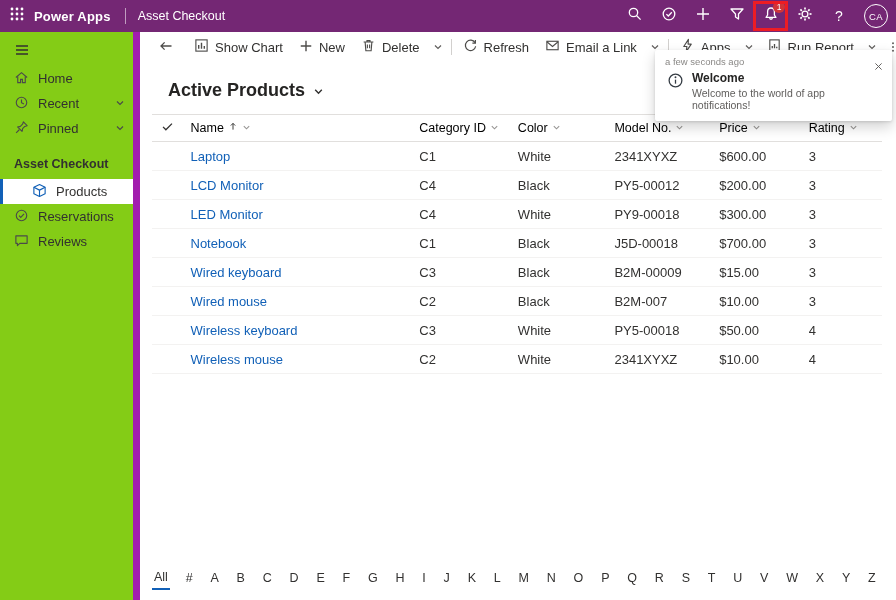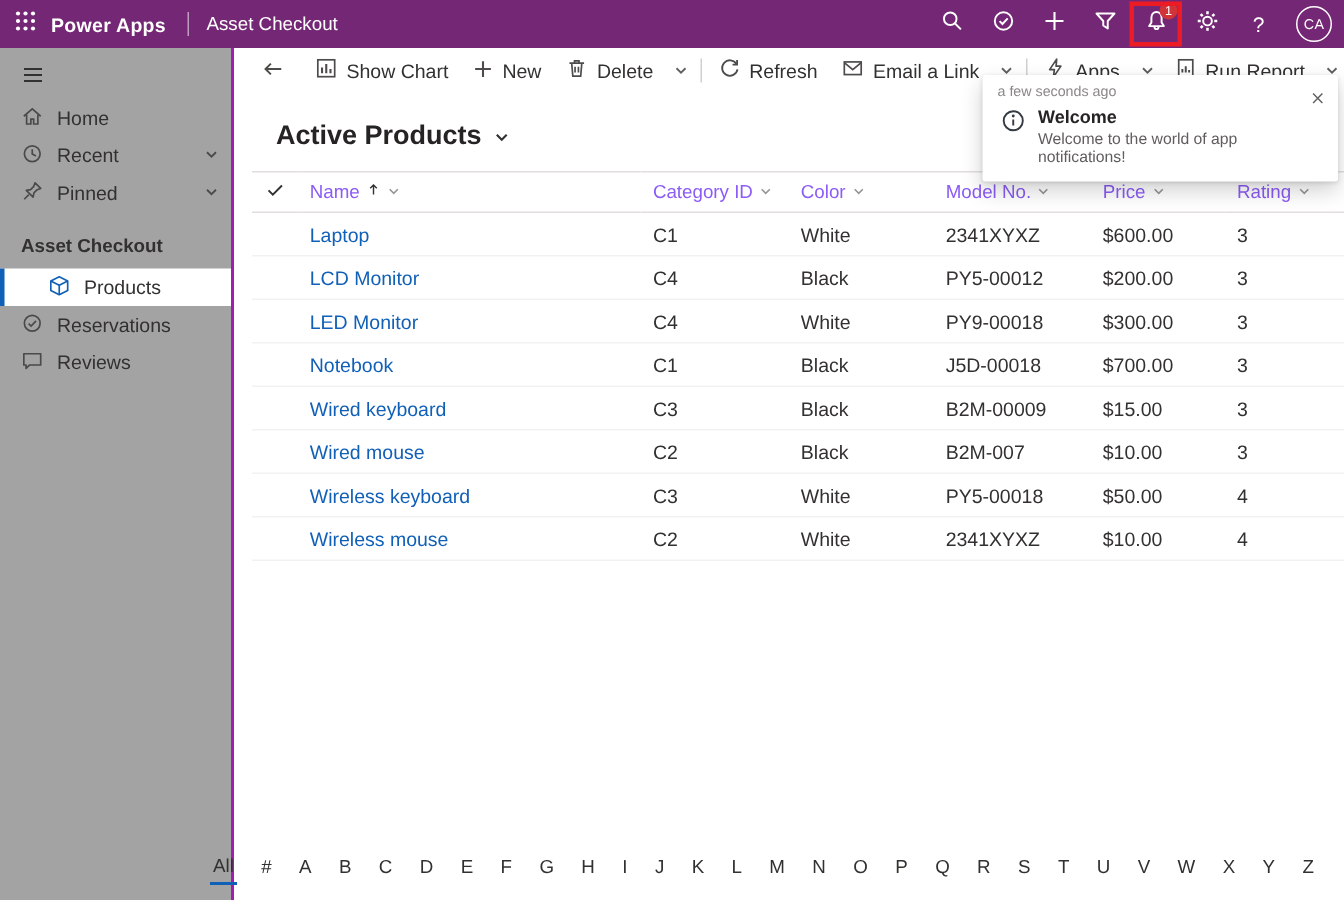--- a/index.html
+++ b/index.html
@@ -15,21 +15,21 @@
   .appname{font-size:12.5px;white-space:nowrap}
   .tb-right{margin-left:auto;display:flex;align-items:center;height:32px}
   .tb-btn{width:34px;height:32px;display:flex;align-items:center;justify-content:center;position:relative;color:#fff}
   .badge{position:absolute;top:1px;right:3px;background:#d13438;color:#fff;font-size:8.5px;min-width:12px;height:12px;border-radius:7px;display:flex;align-items:center;justify-content:center;line-height:1}
   .avatar-wrap{width:40px;height:32px;display:flex;align-items:center;justify-content:center}
   .avatar{width:24px;height:24px;border-radius:50%;border:1.5px solid #fff;display:flex;align-items:center;justify-content:center;font-size:9.5px;letter-spacing:.3px}
   .annotation-box{position:absolute;left:753px;top:1px;width:35px;height:30px;border:3px solid #ed1c24;z-index:60;pointer-events:none}
 
   
   .frame{display:flex;height:568px}
-  .sidebar{width:156px;flex:none;background:#a3a3a3;border-right:2px solid #a21caf;font-size:13px;padding-top:4px}
+  .sidebar{width:140px;flex:none;background:#84cc16;border-right:7px solid #a21caf;font-size:13px;padding-top:4px}
   .hamburger{width:40px;height:30px;display:flex;align-items:center;padding-left:14px;color:#323130}
   .nav-item{display:flex;align-items:center;width:100%;height:25px;padding:0 8px 0 14px;gap:9px;color:#323130;text-align:left}
   .nav-item svg{flex:none;color:#4a4a4a}
   .nav-item .chev{margin-left:auto;color:#605e5c}
   .nav-group{font-size:12.5px;font-weight:700;color:#323130;padding:16px 0 8px 14px}
   .nav-item.sel{background:#fff;border-left:3px solid #1160b7;padding-left:29px}
   .nav-item.sel svg{color:#1160b7}
 
   
   .main{flex:1;display:flex;flex-direction:column;background:#fff;position:relative}
@@ -40,31 +40,31 @@
   .cmd-chev{padding:0 5px;height:30px;display:flex;align-items:center;color:#605e5c}
   .cmd-sep{width:1px;height:16px;background:#d2d0ce;margin:0 3px}
   .back{padding:0 12px}
 
   .view-title{display:flex;align-items:center;gap:8px;margin:16px 0 12px 28px;font-size:18px;font-weight:700;color:#252423}
   .view-title .chev{color:#323130;margin-top:3px}
 
   
   .grid{margin:0 22px 0 12px}
   table{width:100%;border-collapse:collapse;font-size:13px;color:#323130;table-layout:fixed}
-  thead th{font-weight:400;color:#8b5cf6;text-align:right;height:27px;border-top:1px solid #e1dfdd;border-bottom:1px solid #e1dfdd;padding:0 8px;font-size:12.5px}
+  thead th{font-weight:400;color:#000000;text-align:right;height:27px;border-top:1px solid #e1dfdd;border-bottom:1px solid #e1dfdd;padding:0 8px;font-size:12.5px}
   thead th .hdr{display:flex;align-items:center;gap:4px}
   thead .chev{color:#979593}
   thead .sort{color:#323130}
   tbody td{height:29px;border-bottom:1px solid #f3f2f1;padding:0 8px;overflow:hidden;white-space:nowrap}
   td a{color:#1160b7;text-decoration:none}
   .num{}
   .c-check{text-align:center;color:#323130}
 
   
-  .jumpbar{position:absolute;left:140px;right:18px;bottom:10px;display:flex;justify-content:space-between;align-items:center;font-size:12.5px;color:#323130}
+  .jumpbar{position:absolute;left:152px;right:18px;bottom:10px;display:flex;justify-content:space-between;align-items:center;font-size:12.5px;color:#323130}
   .jump{padding:1px 2px;line-height:1.5}
   .jump.sel{border-bottom:2px solid #1160b7}
 
   
   .toast{position:absolute;top:50px;right:4px;width:237px;background:#fff;box-shadow:0 6px 14px rgba(0,0,0,.18),0 1px 3px rgba(0,0,0,.12);border-radius:2px;padding:6px 10px 10px 10px;z-index:40}
   .toast-time{font-size:9.5px;color:#8a8886;margin-bottom:4px}
   .toast-close{position:absolute;top:6px;right:6px;color:#605e5c;padding:2px}
   .toast-body{display:flex;gap:8px;align-items:flex-start;padding-left:2px}
   .toast-body svg{flex:none;margin-top:1px;color:#343b43}
   .toast-title{font-size:12px;font-weight:700;color:#252423;margin-bottom:2px}

